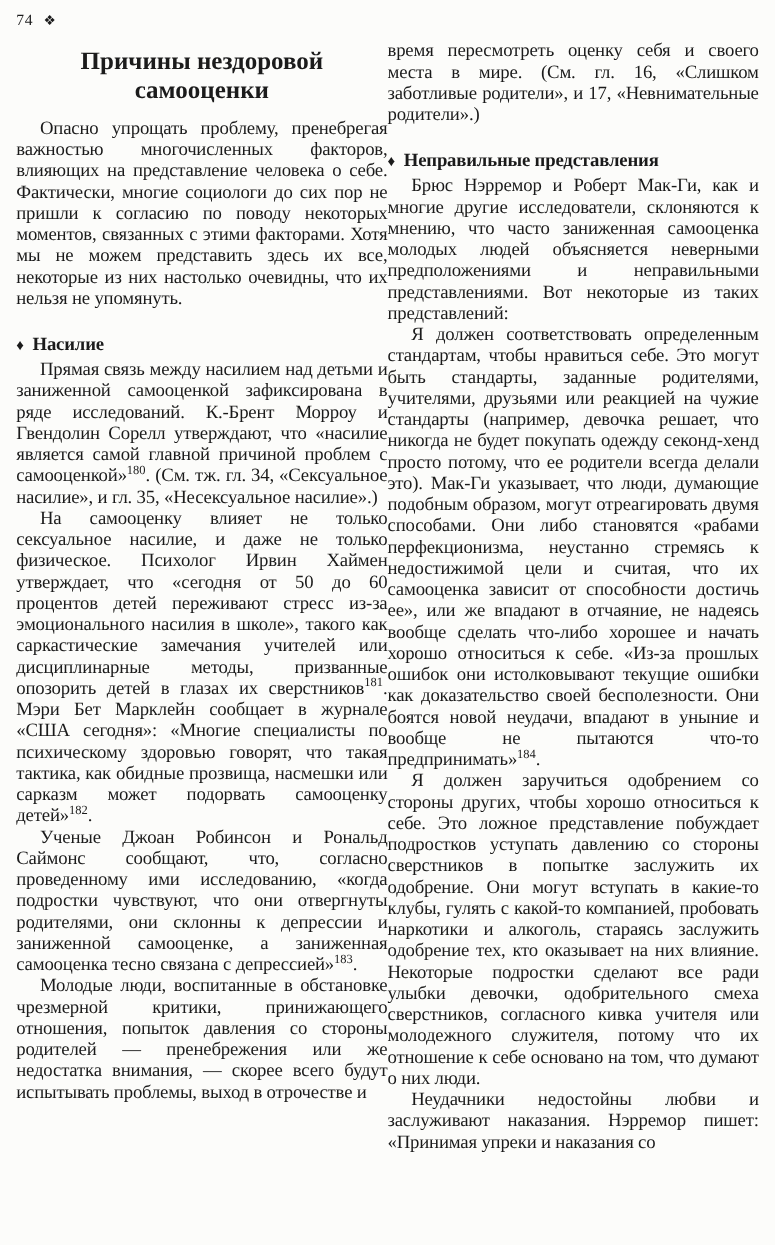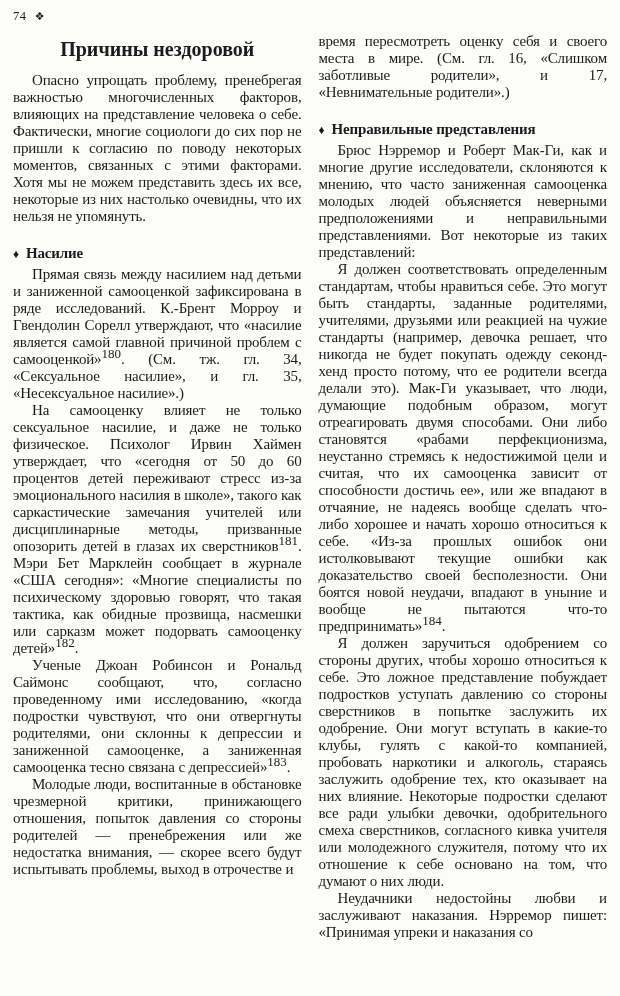--- a/index.html
+++ b/index.html
@@ -19,21 +19,20 @@
     display: flex;
     align-items: baseline;
     gap: 8px;
     font-size: 12.5px;
     letter-spacing: 0.6px;
     padding: 2px 0 9px 0;
   }
   .running-head .ornament { font-size: 11px; letter-spacing: 0; }
   .cols {
     display: flex;
-    gap: 17px;
   }
   .col {
     width: 50%;
     min-width: 0;
     font-size: 15px;
     line-height: 17px;
     letter-spacing: -0.15px;
     text-align: justify;
     hyphens: auto;
     -webkit-hyphens: auto;
@@ -56,41 +55,42 @@
   }
   .sec-head .bullet {
     font-size: 12px;
     margin-right: 7px;
     font-weight: 400;
   }
   .para { margin: 0; text-indent: 19px; }
   .para.noindent { text-indent: 0; }
   .lead { }
   sup.fn {
-    font-size: 13px;
+    font-size: 10px;
     line-height: 0;
     vertical-align: super;
     letter-spacing: 0;
   }
 </style>
 </head>
 <body>
 
 <div class="page">
 
   <header class="running-head">
     <span>74</span>
     <span class="ornament">❖</span>
   </header>
 
   <div class="cols">
 
     <section class="col">
       <h1 class="title">
         <span class="tline">Причины нездоровой</span>
+        <span class="tline">самооценки</span>
       </h1>
 
       <p class="para"><span>Опасно упрощать проблему, пренебрегая важностью многочисленных факторов, влияющих на представление человека о себе. Фактически, многие социологи до сих пор не пришли к согласию по поводу некоторых моментов, связанных с этими факторами. Хотя мы не можем представить здесь их все, некоторые из них настолько очевидны, что их нельзя не упомянуть.</span></p>
 
       <h2 class="sec-head"><span class="bullet">♦</span><span>Насилие</span></h2>
 
       <p class="para"><span>Прямая связь между насилием над детьми и заниженной самооценкой зафиксирована в ряде исследований. К.-Брент Морроу и Гвендолин Сорелл утверждают, что «насилие является самой главной причиной проблем с самооценкой»</span><sup class="fn">180</sup><span>. (См. тж. гл. 34, «Сексуальное насилие», и гл. 35, «Несексуальное насилие».)</span></p>
 
       <p class="para"><span>На самооценку влияет не только сексуальное насилие, и даже не только физическое. Психолог Ирвин Хаймен утверждает, что «сегодня от 50 до 60 процентов детей переживают стресс из-за эмоционального насилия в школе», такого как саркастические замечания учителей или дисциплинарные методы, призванные опозорить детей в глазах их сверстников</span><sup class="fn">181</sup><span>. Мэри Бет Марклейн сообщает в журнале «США сегодня»: «Многие специалисты по психическому здоровью говорят, что такая тактика, как обидные прозвища, насмешки или сарказм может подорвать самооценку детей»</span><sup class="fn">182</sup><span>.</span></p>
 

